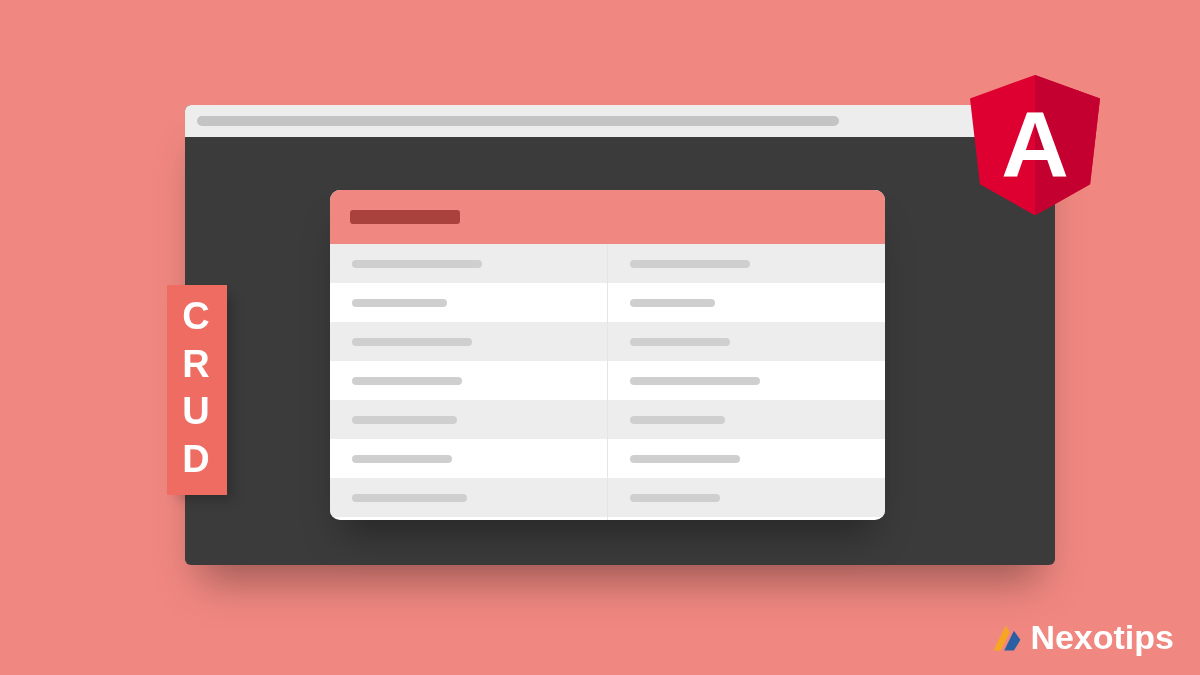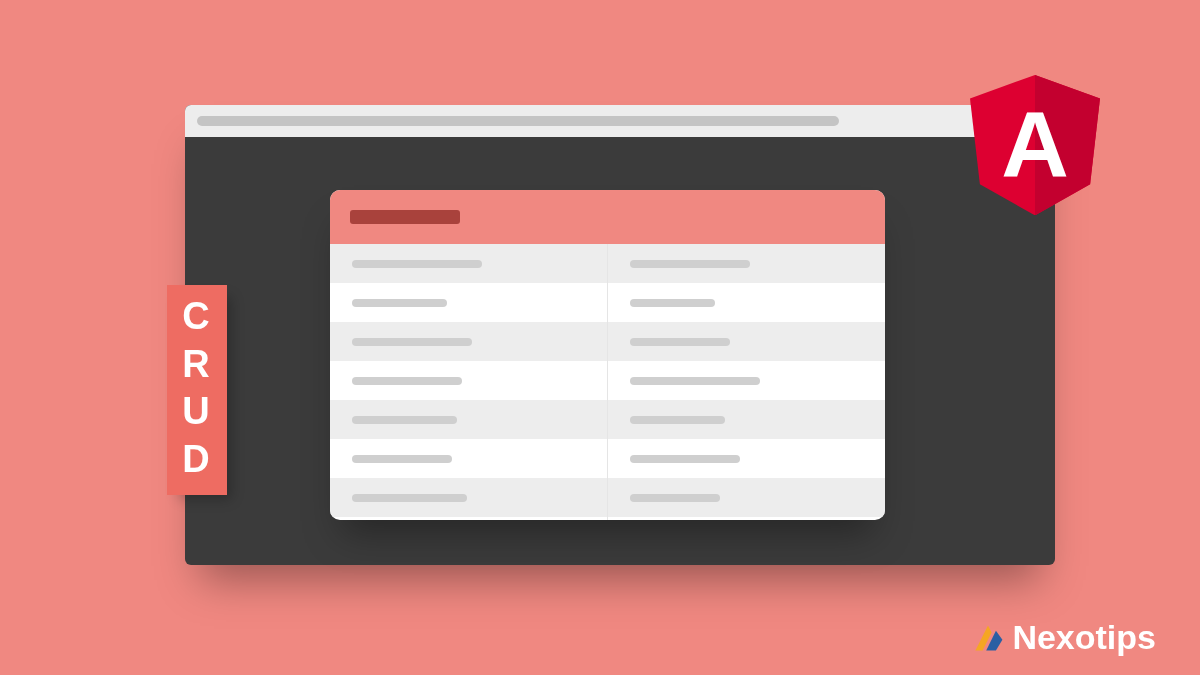--- a/index.html
+++ b/index.html
@@ -109,21 +109,21 @@
   
   .ng-shield {
     position:absolute;
     left:970px; top:75px;
     width:130px; height:140px;
   }
 
   
   .brand {
     position:absolute;
-    right:44px; bottom:18px;
+    right:26px; bottom:18px;
     display:flex; align-items:center; gap:6px;
     color:#fff;
     font-size:34px;
     font-weight:600;
   }
   .brand svg { width:36px; height:36px; }
 </style>
 </head>
 <body>
 

